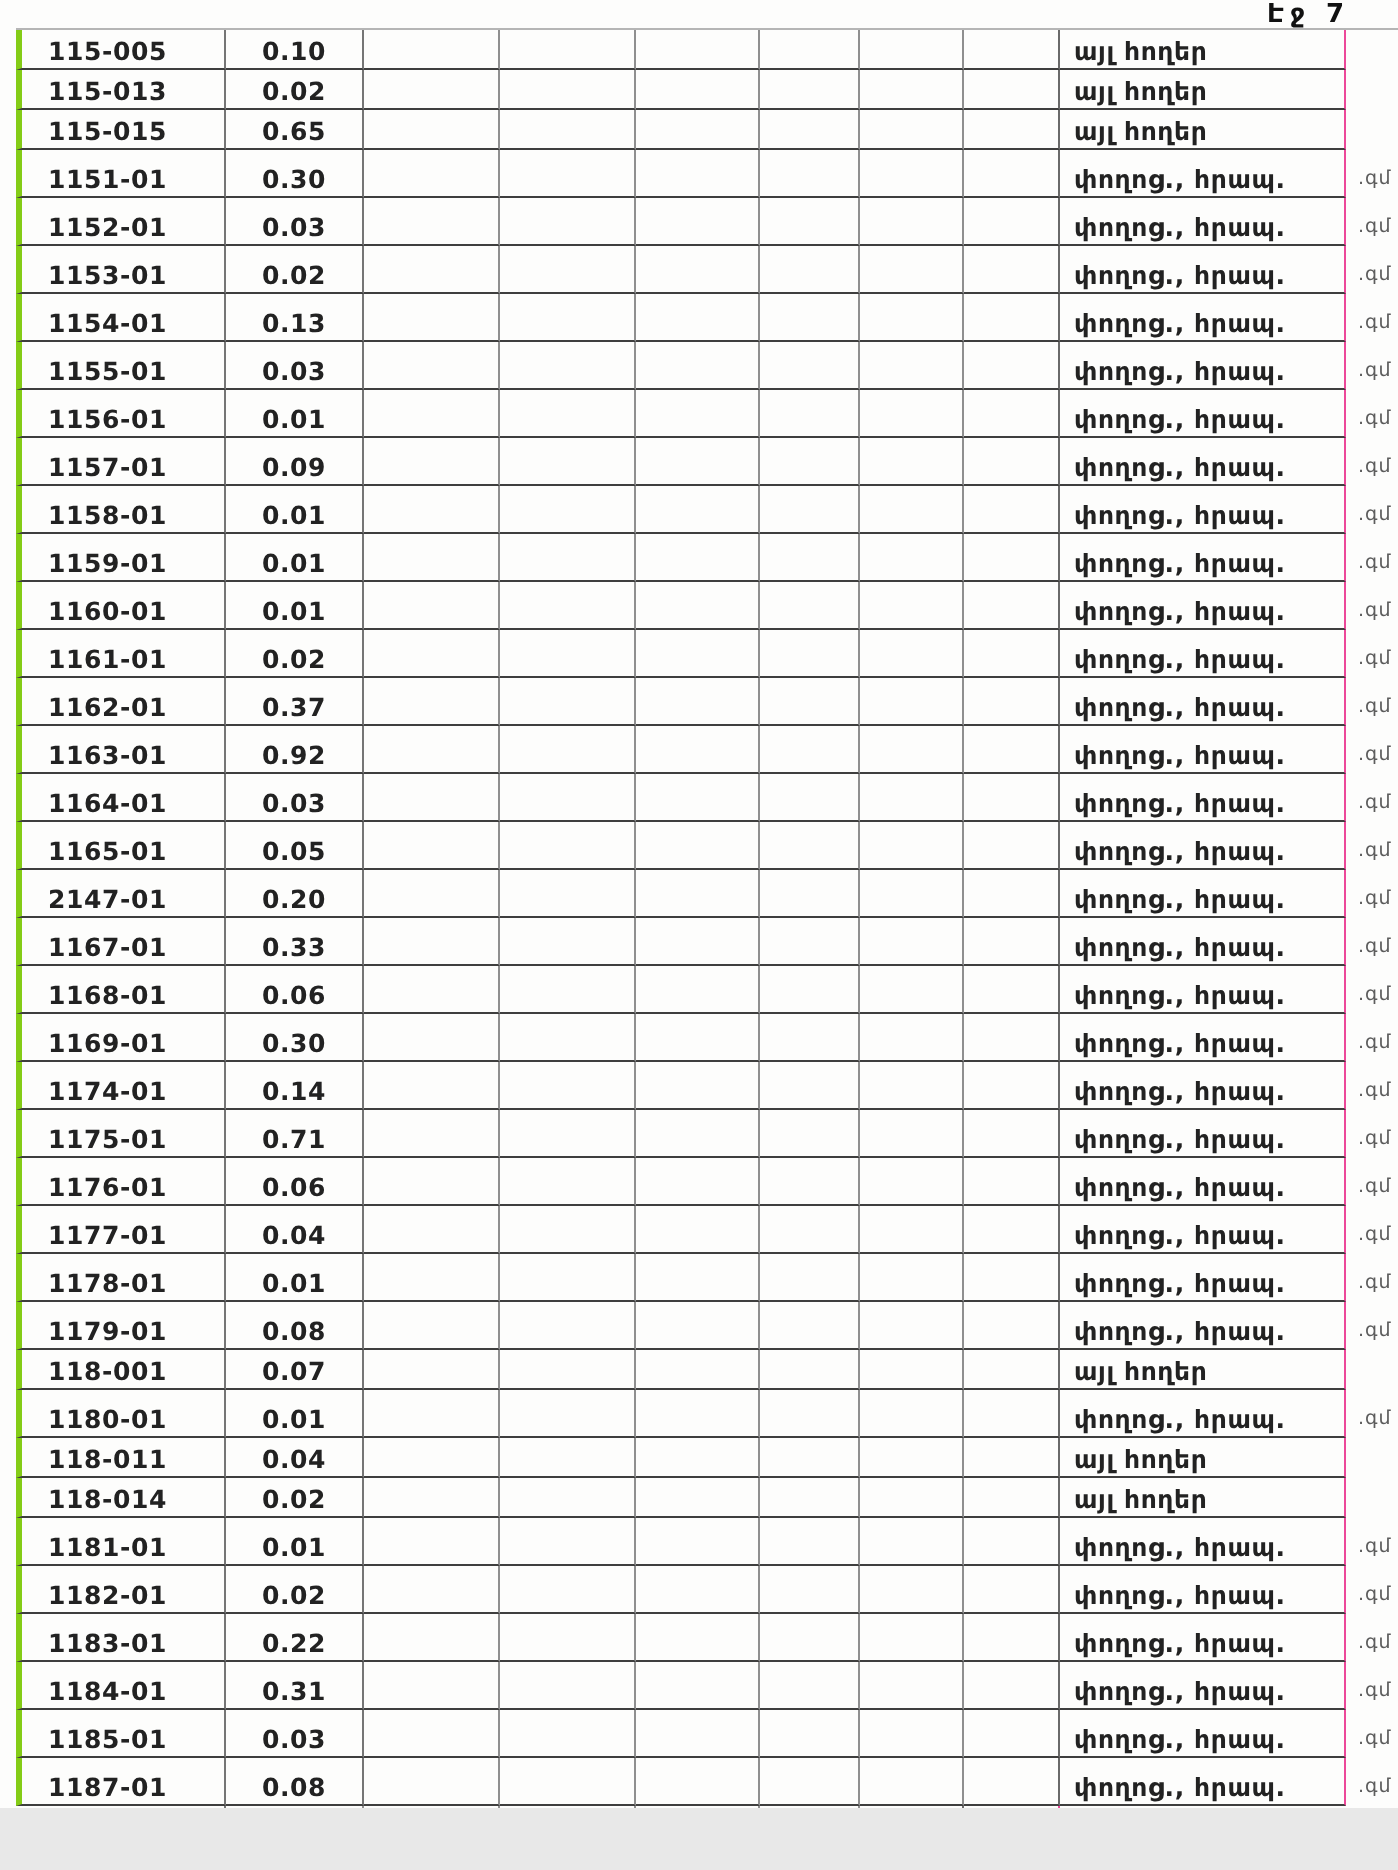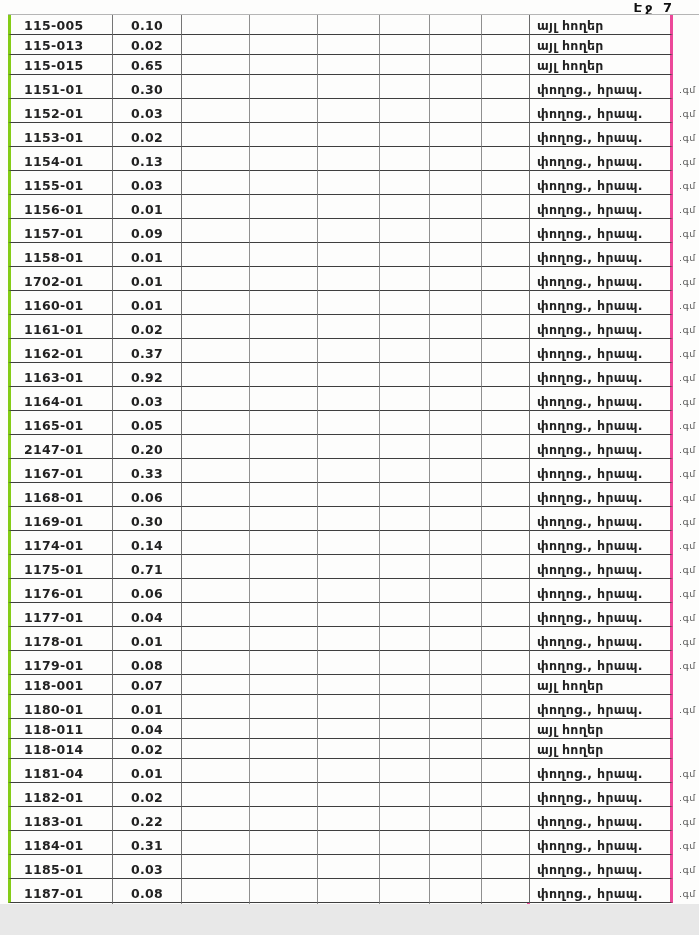--- a/index.html
+++ b/index.html
@@ -35,21 +35,21 @@
     display:flex; align-items:flex-end;
     padding-bottom:1px;
     font-size:12.5px; font-weight:bold; letter-spacing:.3px;
     white-space:nowrap; overflow:hidden;
     color:#222;
   }
   .c-id   { border-left:3px solid #84cc16; padding-left:13px; }
   .c-val  { justify-content:center; }
   .c-e    { border-right-color:#8f8f8f; }
   .c-val2 { justify-content:center; border-right-color:#6a6a6a; }
-  .c-desc { padding-left:7px; border-right:3px solid #ec4899; }
+  .c-desc { padding-left:7px; border-right:1px solid #ec4899; }
   .gm {
     box-sizing:border-box;
     display:flex; align-items:flex-end;
     padding:0 0 4px 6px;
     font-size:9.5px; font-weight:normal; letter-spacing:.5px;
     color:#5d5d5d;
   }
 </style>
 </head>
 <body>
@@ -196,21 +196,21 @@
       <div class="c c-e"></div>
       <div class="c c-e"></div>
       <div class="c c-e"></div>
       <div class="c c-e"></div>
       <div class="c c-val2"></div>
       <div class="c c-desc">փողոց., հրապ.</div>
       <div class="gm">.գմ</div>
     </div>
 
     <div class="row">
-      <div class="c c-id">1702-01</div>
+      <div class="c c-id">1159-01</div>
       <div class="c c-val">0.01</div>
       <div class="c c-e"></div>
       <div class="c c-e"></div>
       <div class="c c-e"></div>
       <div class="c c-e"></div>
       <div class="c c-e"></div>
       <div class="c c-val2"></div>
       <div class="c c-desc">փողոց., հրապ.</div>
       <div class="gm">.գմ</div>
     </div>
@@ -469,21 +469,21 @@
       <div class="c c-e"></div>
       <div class="c c-e"></div>
       <div class="c c-e"></div>
       <div class="c c-e"></div>
       <div class="c c-val2"></div>
       <div class="c c-desc">այլ հողեր</div>
       <div class="gm"></div>
     </div>
 
     <div class="row">
-      <div class="c c-id">1181-04</div>
+      <div class="c c-id">1181-01</div>
       <div class="c c-val">0.01</div>
       <div class="c c-e"></div>
       <div class="c c-e"></div>
       <div class="c c-e"></div>
       <div class="c c-e"></div>
       <div class="c c-e"></div>
       <div class="c c-val2"></div>
       <div class="c c-desc">փողոց., հրապ.</div>
       <div class="gm">.գմ</div>
     </div>

